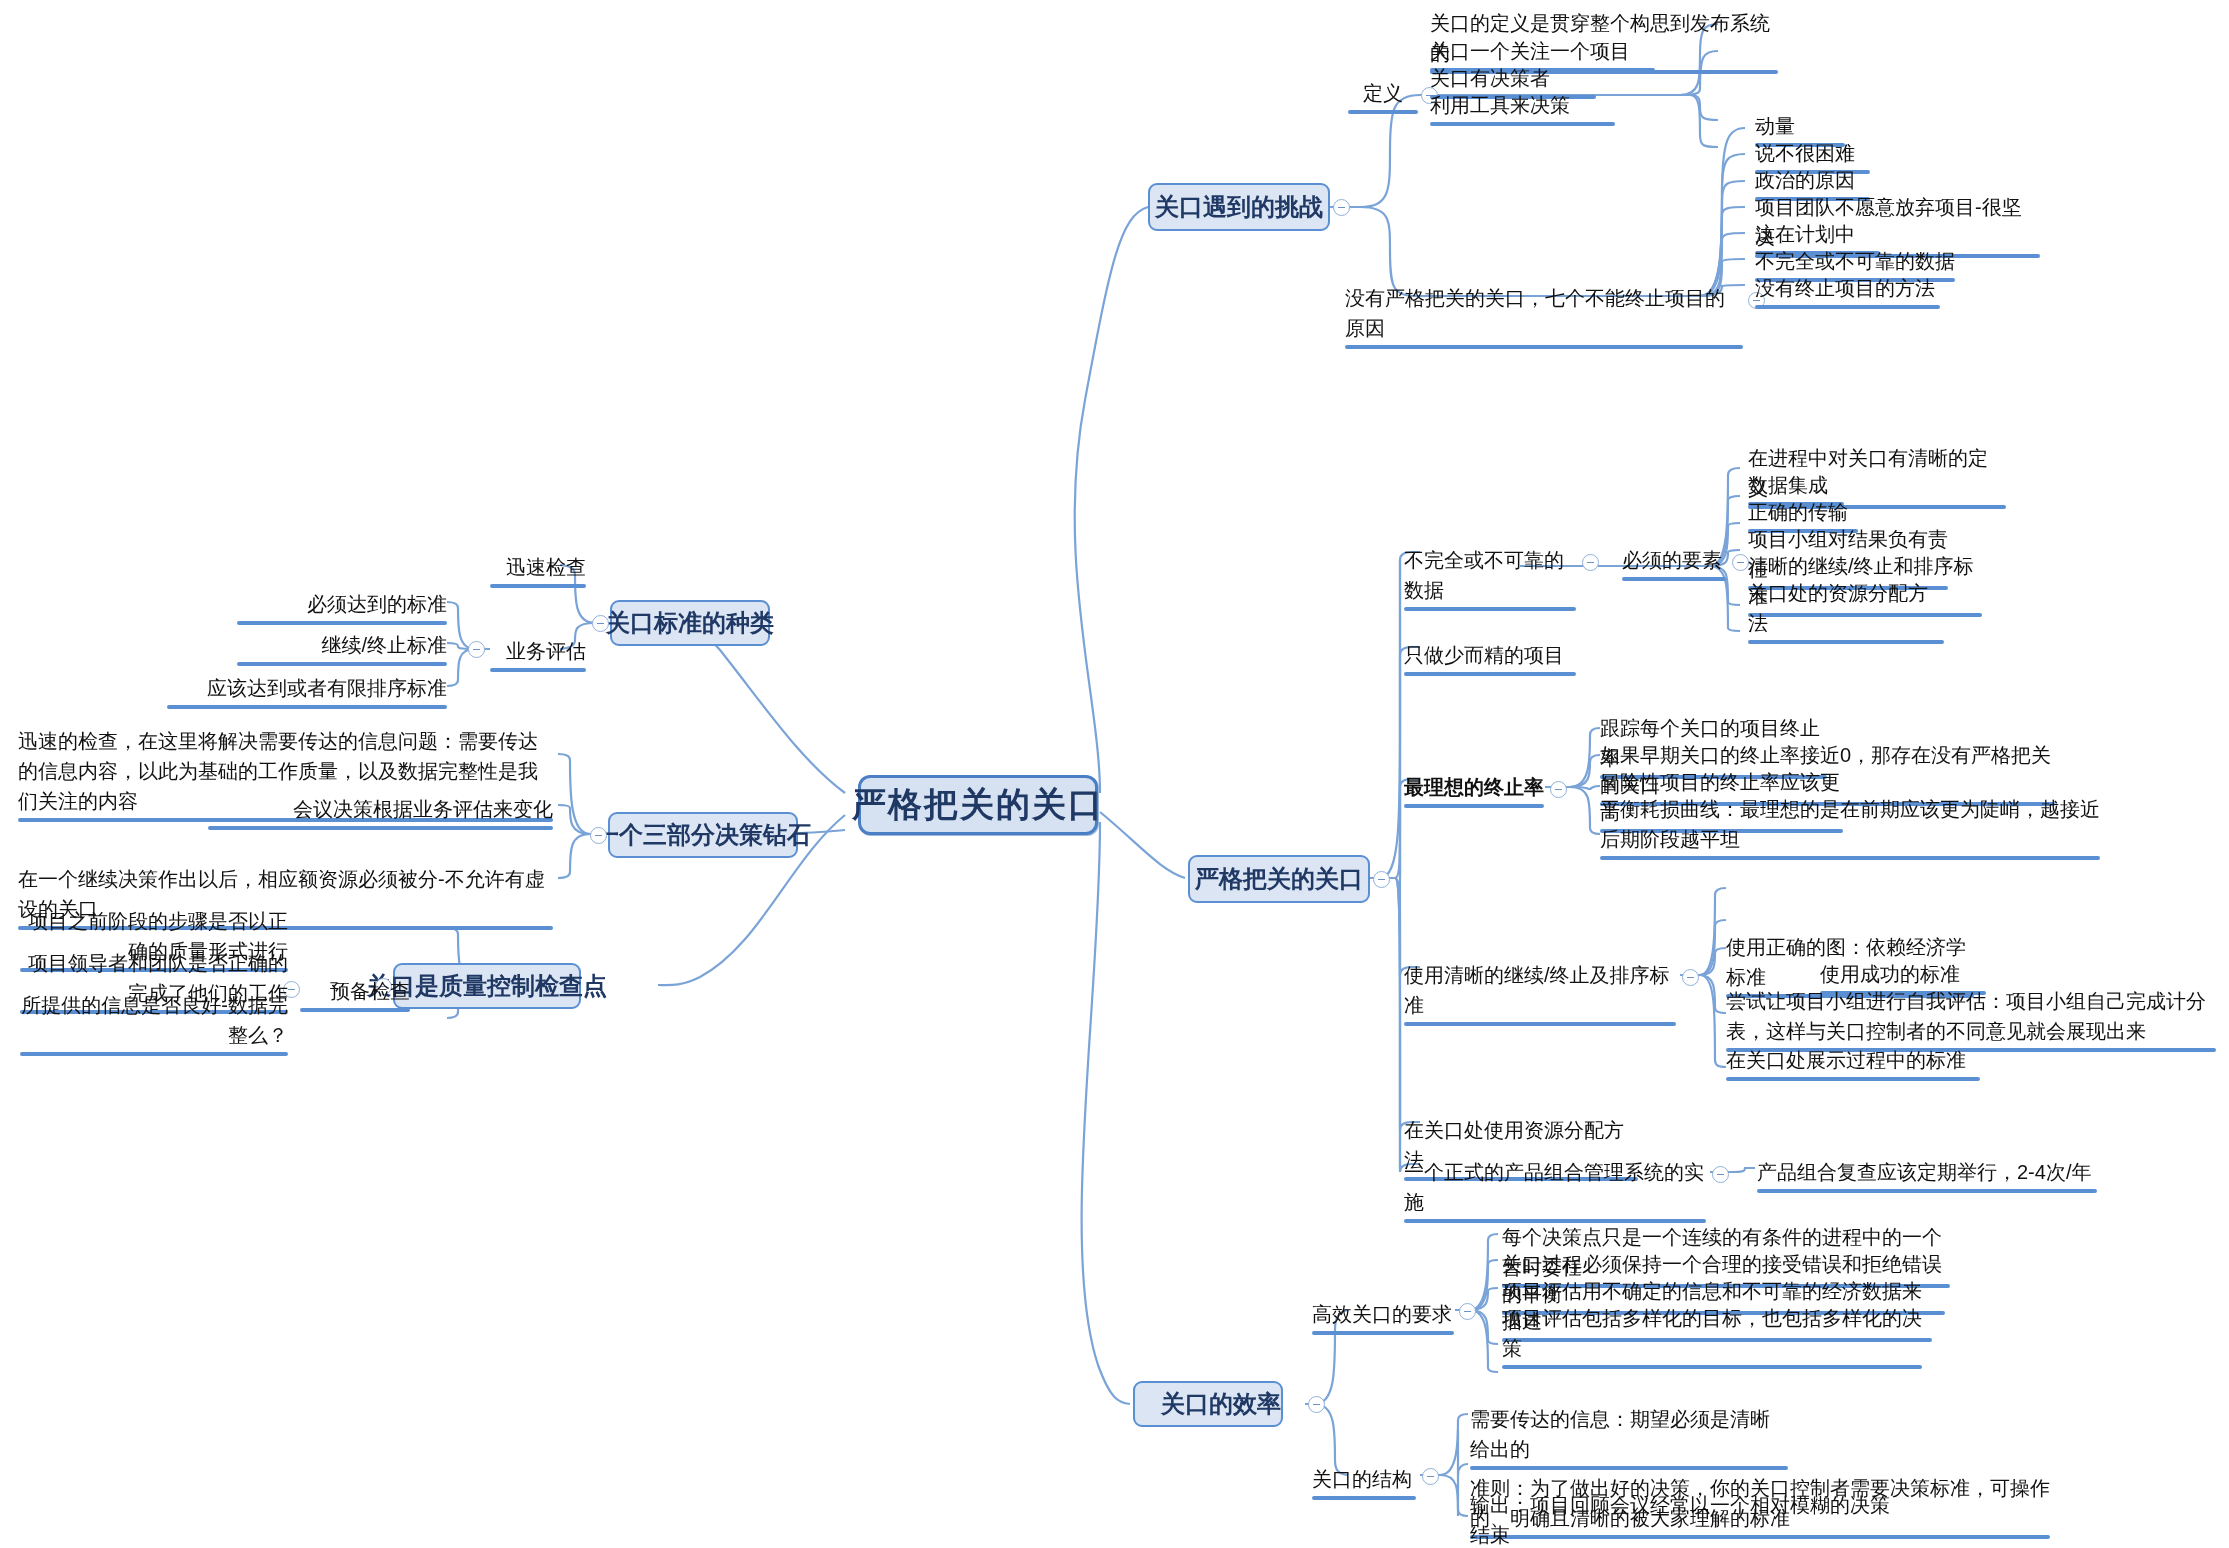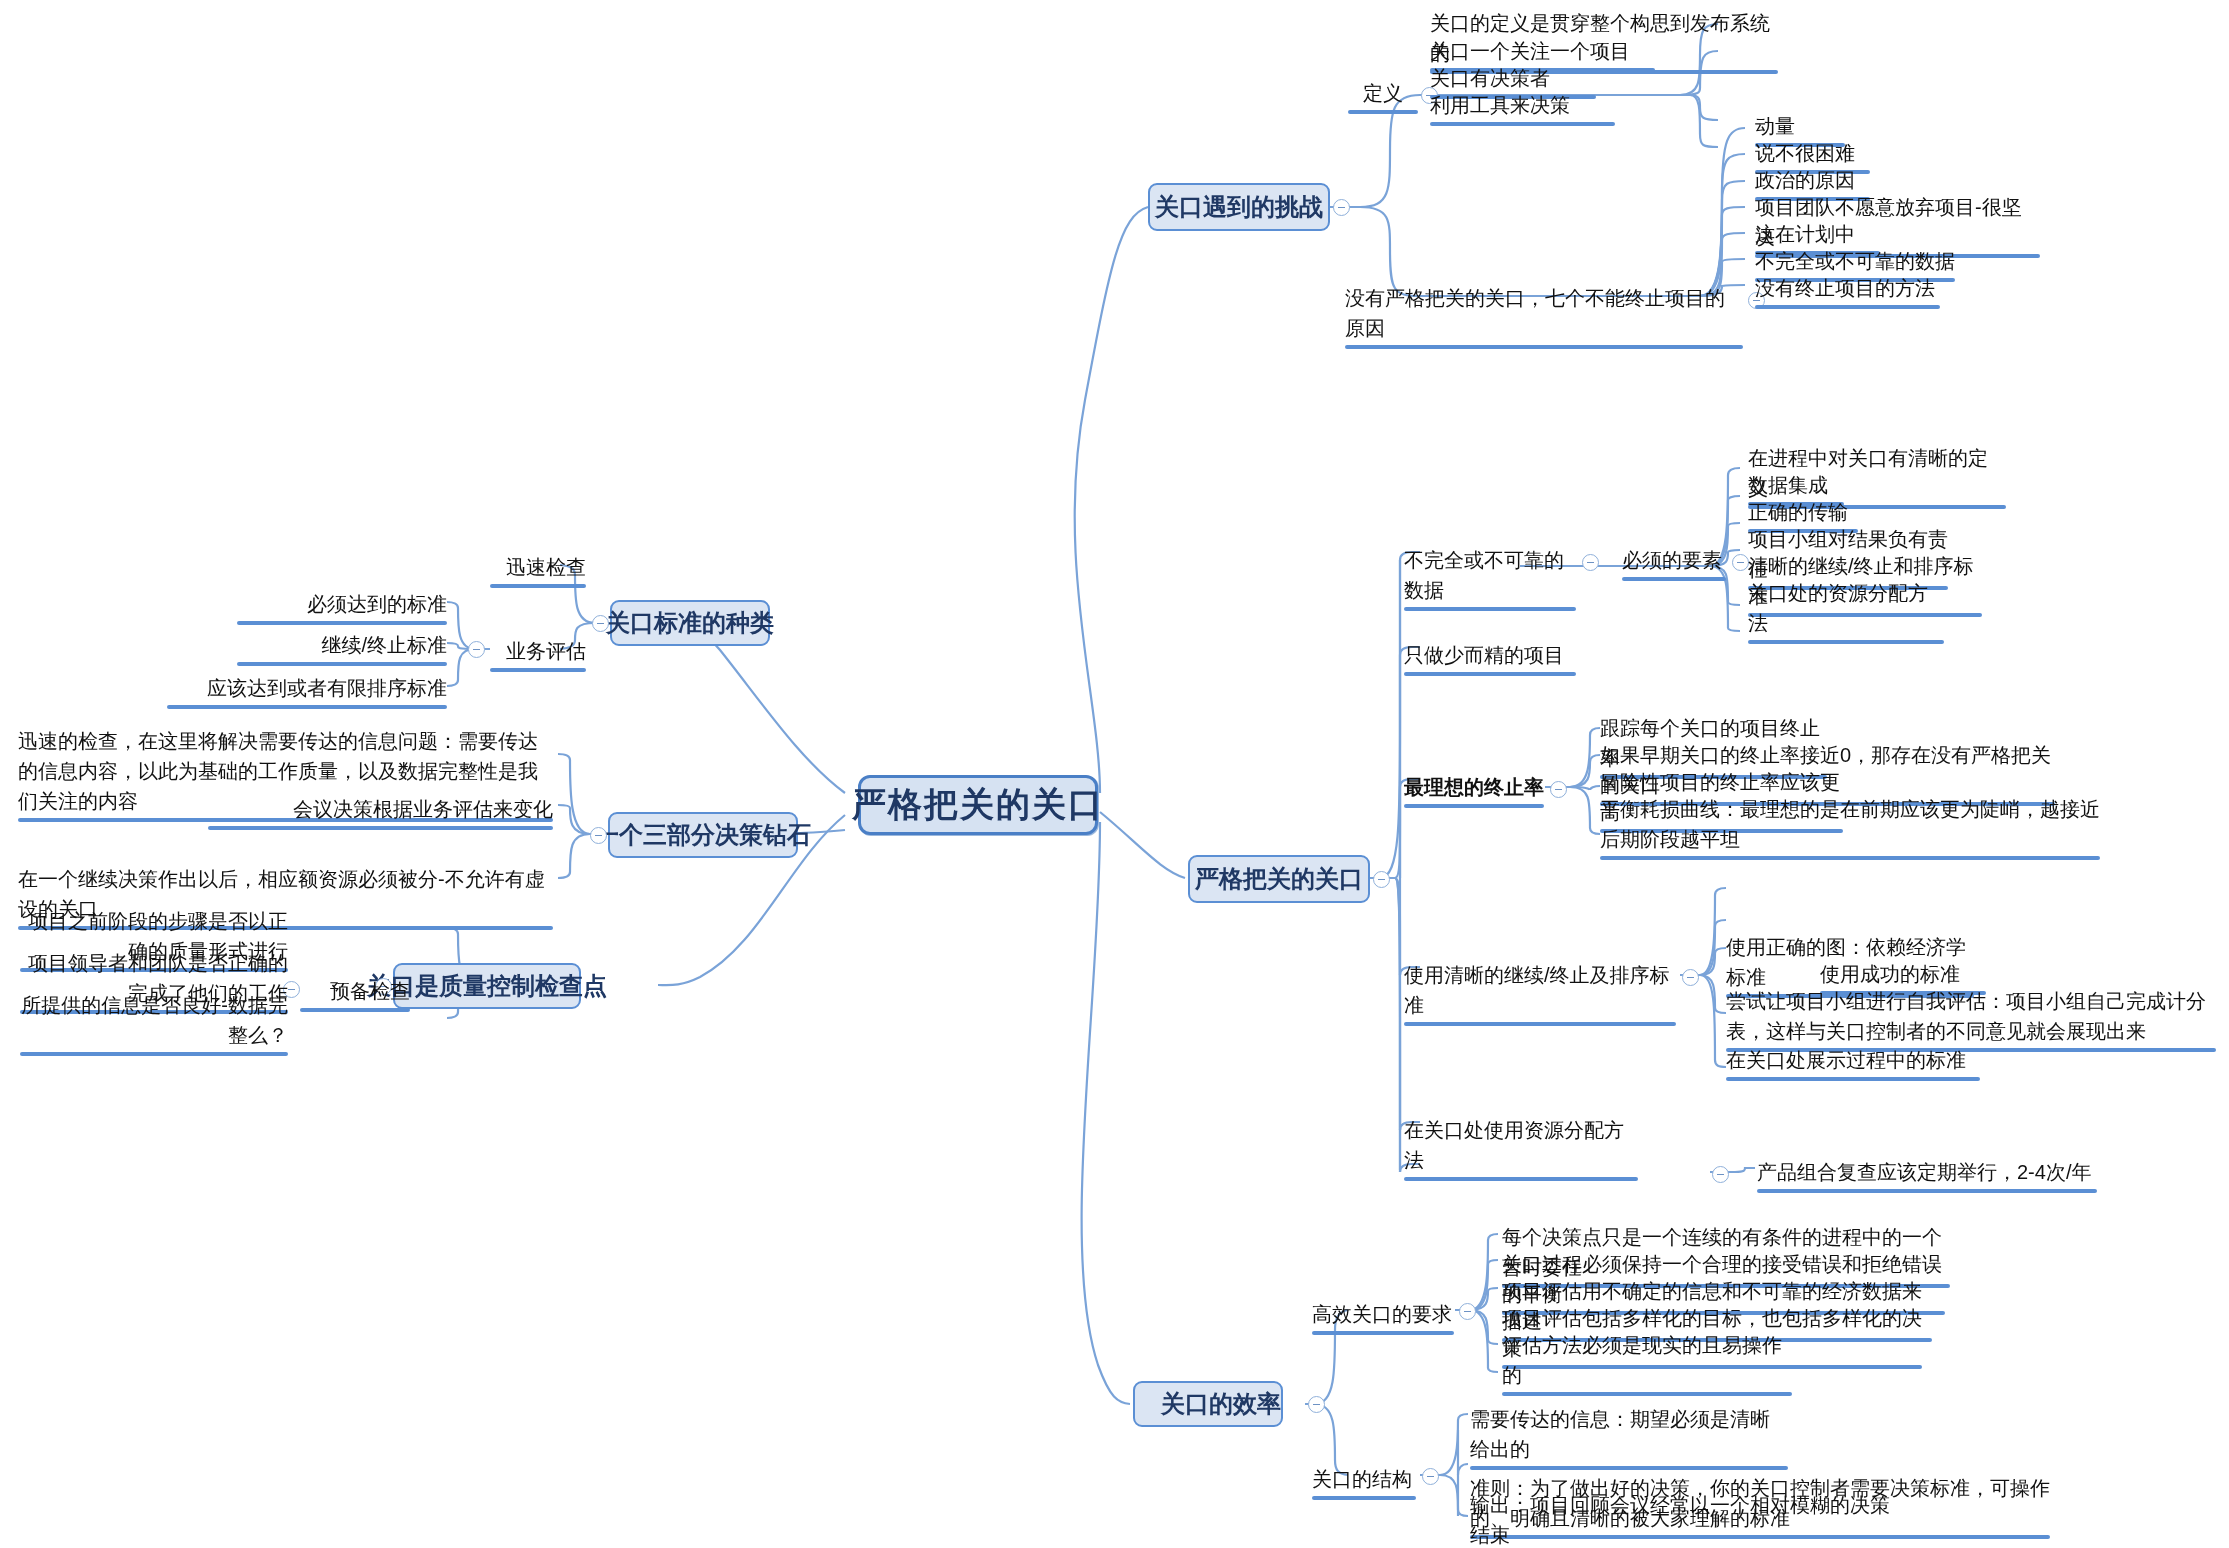--- a/index.html
+++ b/index.html
@@ -247,34 +247,34 @@
   <div class="leaf ul" style="left:1404px;top:960px;width:272px;">使用清晰的继续/终止及排序标准</div>
   <div class="toggle" style="left:1682px;top:969px;"></div>
 
   <div class="leaf ul" style="left:1726px;top:932px;width:248px;">使用正确的图：依赖经济学标准</div>
   <div class="leaf ul" style="left:1820px;top:959px;width:166px;">使用成功的标准</div>
   <div class="leaf ul" style="left:1726px;top:986px;width:490px;">尝试让项目小组进行自我评估：项目小组自己完成计分表，这样与关口控制者的不同意见就会展现出来</div>
   <div class="leaf ul" style="left:1726px;top:1045px;width:254px;">在关口处展示过程中的标准</div>
 
   <div class="leaf ul" style="left:1404px;top:1115px;width:234px;">在关口处使用资源分配方法</div>
 
+  <div class="leaf ul" style="left:1404px;top:1157px;width:302px;">一个正式的产品组合管理系统的实施</div>
   <div class="toggle" style="left:1712px;top:1166px;"></div>
   <div class="leaf ul" style="left:1757px;top:1157px;width:340px;">产品组合复查应该定期举行，2-4次/年</div>
 
   <div class="node boxed lvl1" style="left:1133px;top:1381px;width:150px;height:46px;padding-left:40px;">关口的效率</div>
   <div class="toggle" style="left:1308px;top:1396px;"></div>
 
   <div class="leaf ul" style="left:1312px;top:1299px;width:142px;">高效关口的要求</div>
   <div class="toggle" style="left:1459px;top:1303px;"></div>
 
   <div class="leaf ul" style="left:1502px;top:1222px;width:448px;">每个决策点只是一个连续的有条件的进程中的一个暂时委任</div>
   <div class="leaf ul" style="left:1502px;top:1249px;width:443px;">关口过程必须保持一个合理的接受错误和拒绝错误的平衡</div>
   <div class="leaf ul" style="left:1502px;top:1276px;width:430px;">项目评估用不确定的信息和不可靠的经济数据来描述</div>
   <div class="leaf ul" style="left:1502px;top:1303px;width:420px;">项目评估包括多样化的目标，也包括多样化的决策</div>
-  <div class="leaf ul" style="left:1502px;top:1330px;width:290px;">评估方法必须是现实的且易操作的</div>
 
   <div class="leaf ul" style="left:1312px;top:1464px;width:104px;">关口的结构</div>
   <div class="toggle" style="left:1422px;top:1468px;"></div>
 
   <div class="leaf ul" style="left:1470px;top:1404px;width:318px;">需要传达的信息：期望必须是清晰给出的</div>
   <div class="leaf ul" style="left:1470px;top:1473px;width:580px;">准则：为了做出好的决策，你的关口控制者需要决策标准，可操作的、明确且清晰的被大家理解的标准</div>
   <div class="leaf ul" style="left:1470px;top:1490px;width:420px;">输出：项目回顾会议经常以一个相对模糊的决策结束</div>
 
   <div class="node boxed lvl1" style="left:610px;top:600px;width:160px;height:46px;">关口标准的种类</div>
   <div class="toggle" style="left:592px;top:615px;"></div>

